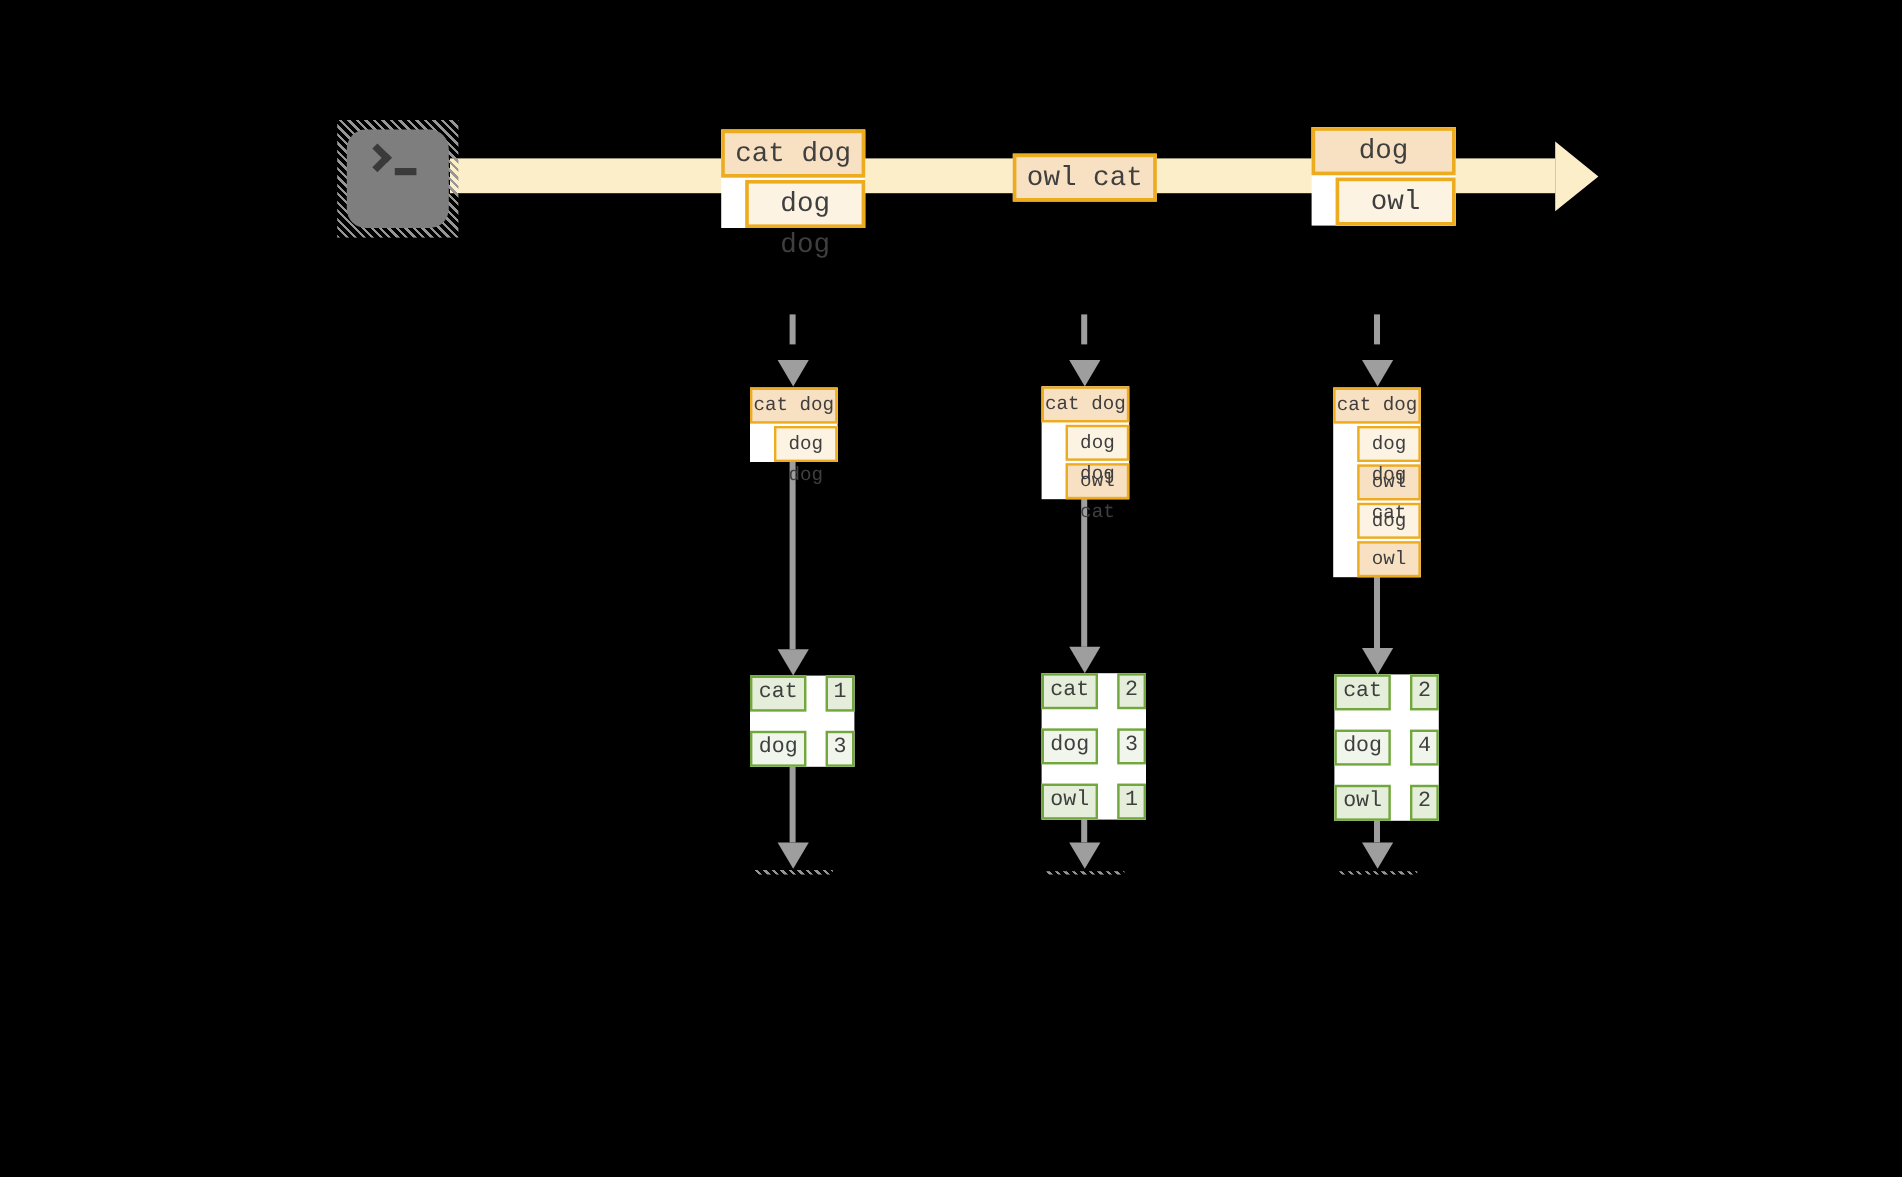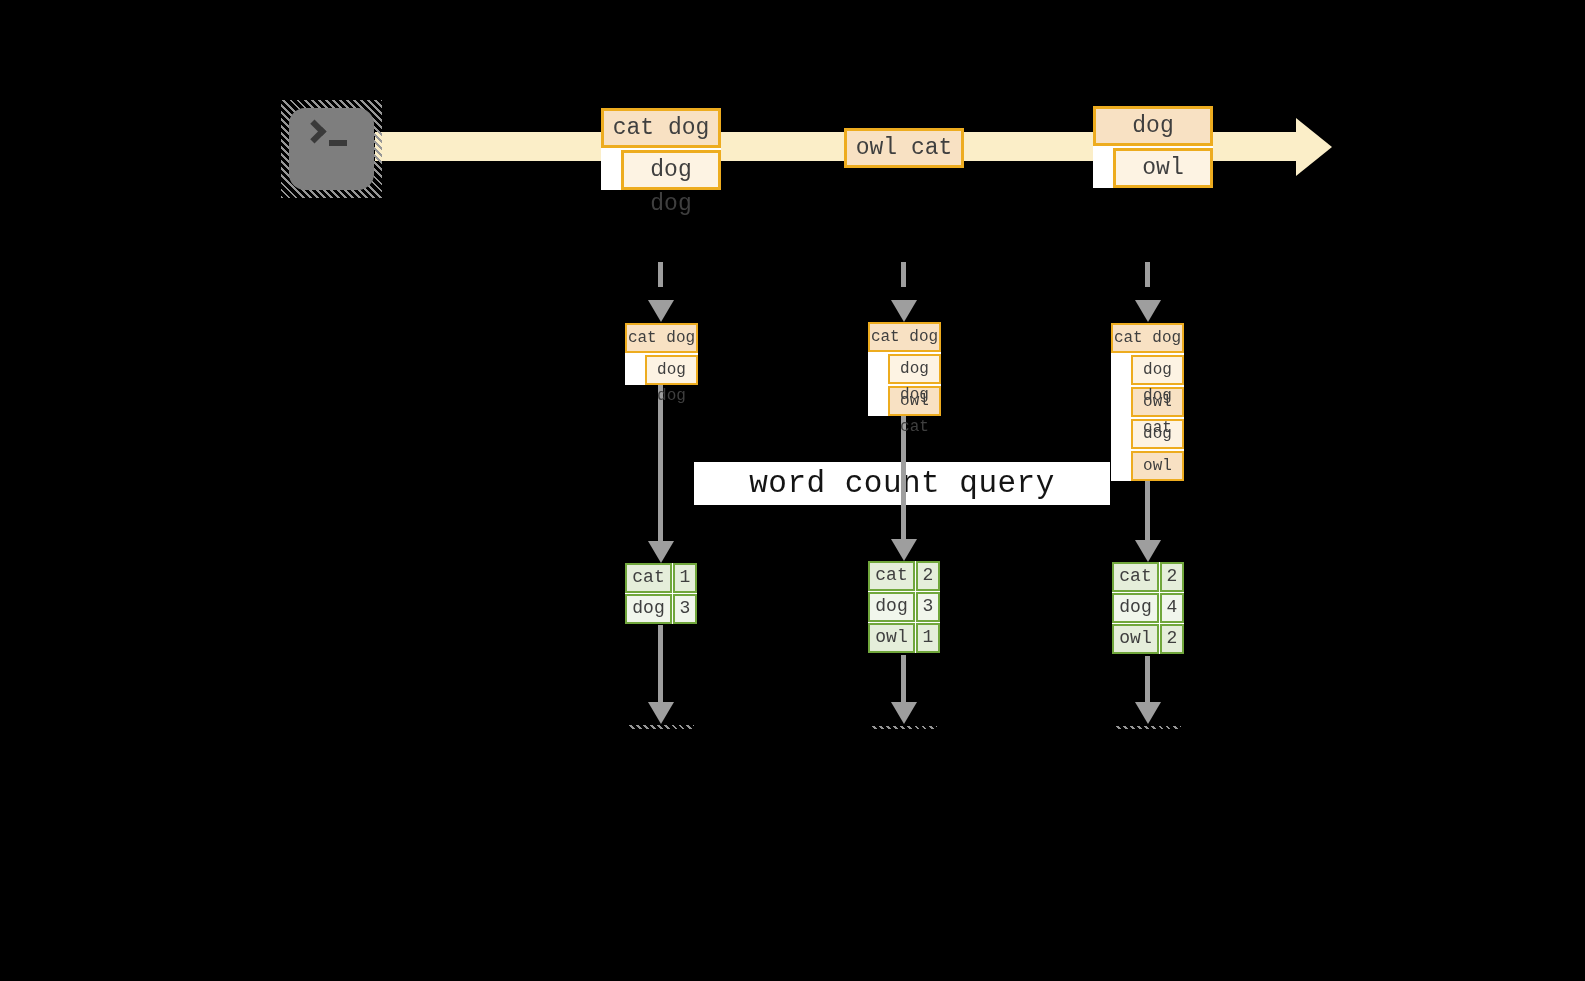--- a/index.html
+++ b/index.html
@@ -31,21 +31,21 @@
     border-top:29px solid transparent;border-bottom:29px solid transparent;border-left:36px solid var(--band);}
   
   .obox{position:absolute;background:#ffffff;}
   .obox .row{box-sizing:border-box;border:3px solid var(--orange);height:40px;line-height:34px;
     text-align:center;font-size:23px;color:var(--text);}
   .obox .row + .row{margin-top:2px;margin-left:20px;}
   .obox.small .row{border-width:2px;height:30px;line-height:26px;font-size:16px;}
   .row.alt0{background:var(--peach);} .row.alt1{background:var(--cream);}
   .event{width:120px;} .state{width:73px;}
   
-  .gtable{position:absolute;display:grid;grid-template-columns:47px 24px;gap:1px;background:#ffffff;}
+  .gtable{position:absolute;display:grid;grid-template-columns:47px 24px;gap:16px;background:#ffffff;}
   .gcell{box-sizing:border-box;border:2px solid var(--green);height:30px;line-height:25px;
     text-align:center;font-size:18px;color:var(--text);}
   .gcell.alt0{background:var(--green-a);} .gcell.alt1{background:var(--green-b);}
   
   .vline{position:absolute;width:5px;background:var(--arrow);}
   .head-down{position:absolute;width:0;height:0;
     border-left:13px solid transparent;border-right:13px solid transparent;border-top:22px solid var(--arrow);}
   
   .term{position:absolute;background:repeating-linear-gradient(45deg,#969696 0 2px,transparent 2px 5px);}
   .term-inner{position:absolute;background:var(--icon);}
@@ -160,17 +160,14 @@
     </div>
   <div class="vline z-arrow" style="left:1145px;top:656px;height:46px;"></div>
   <div class="head-down z-arrow" style="left:1135px;top:702px;"></div>
   <div class="term term-sm z-box" style="left:1116px;top:726px;">
     <div class="term-inner">
       <div class="chev"></div>
       <div class="uscore"></div>
     </div>
   </div>
 
-  <div class="query-banner z-band">
-    <span>word count query</span>
-  </div>
 
 </div>
 
 </body></html>

